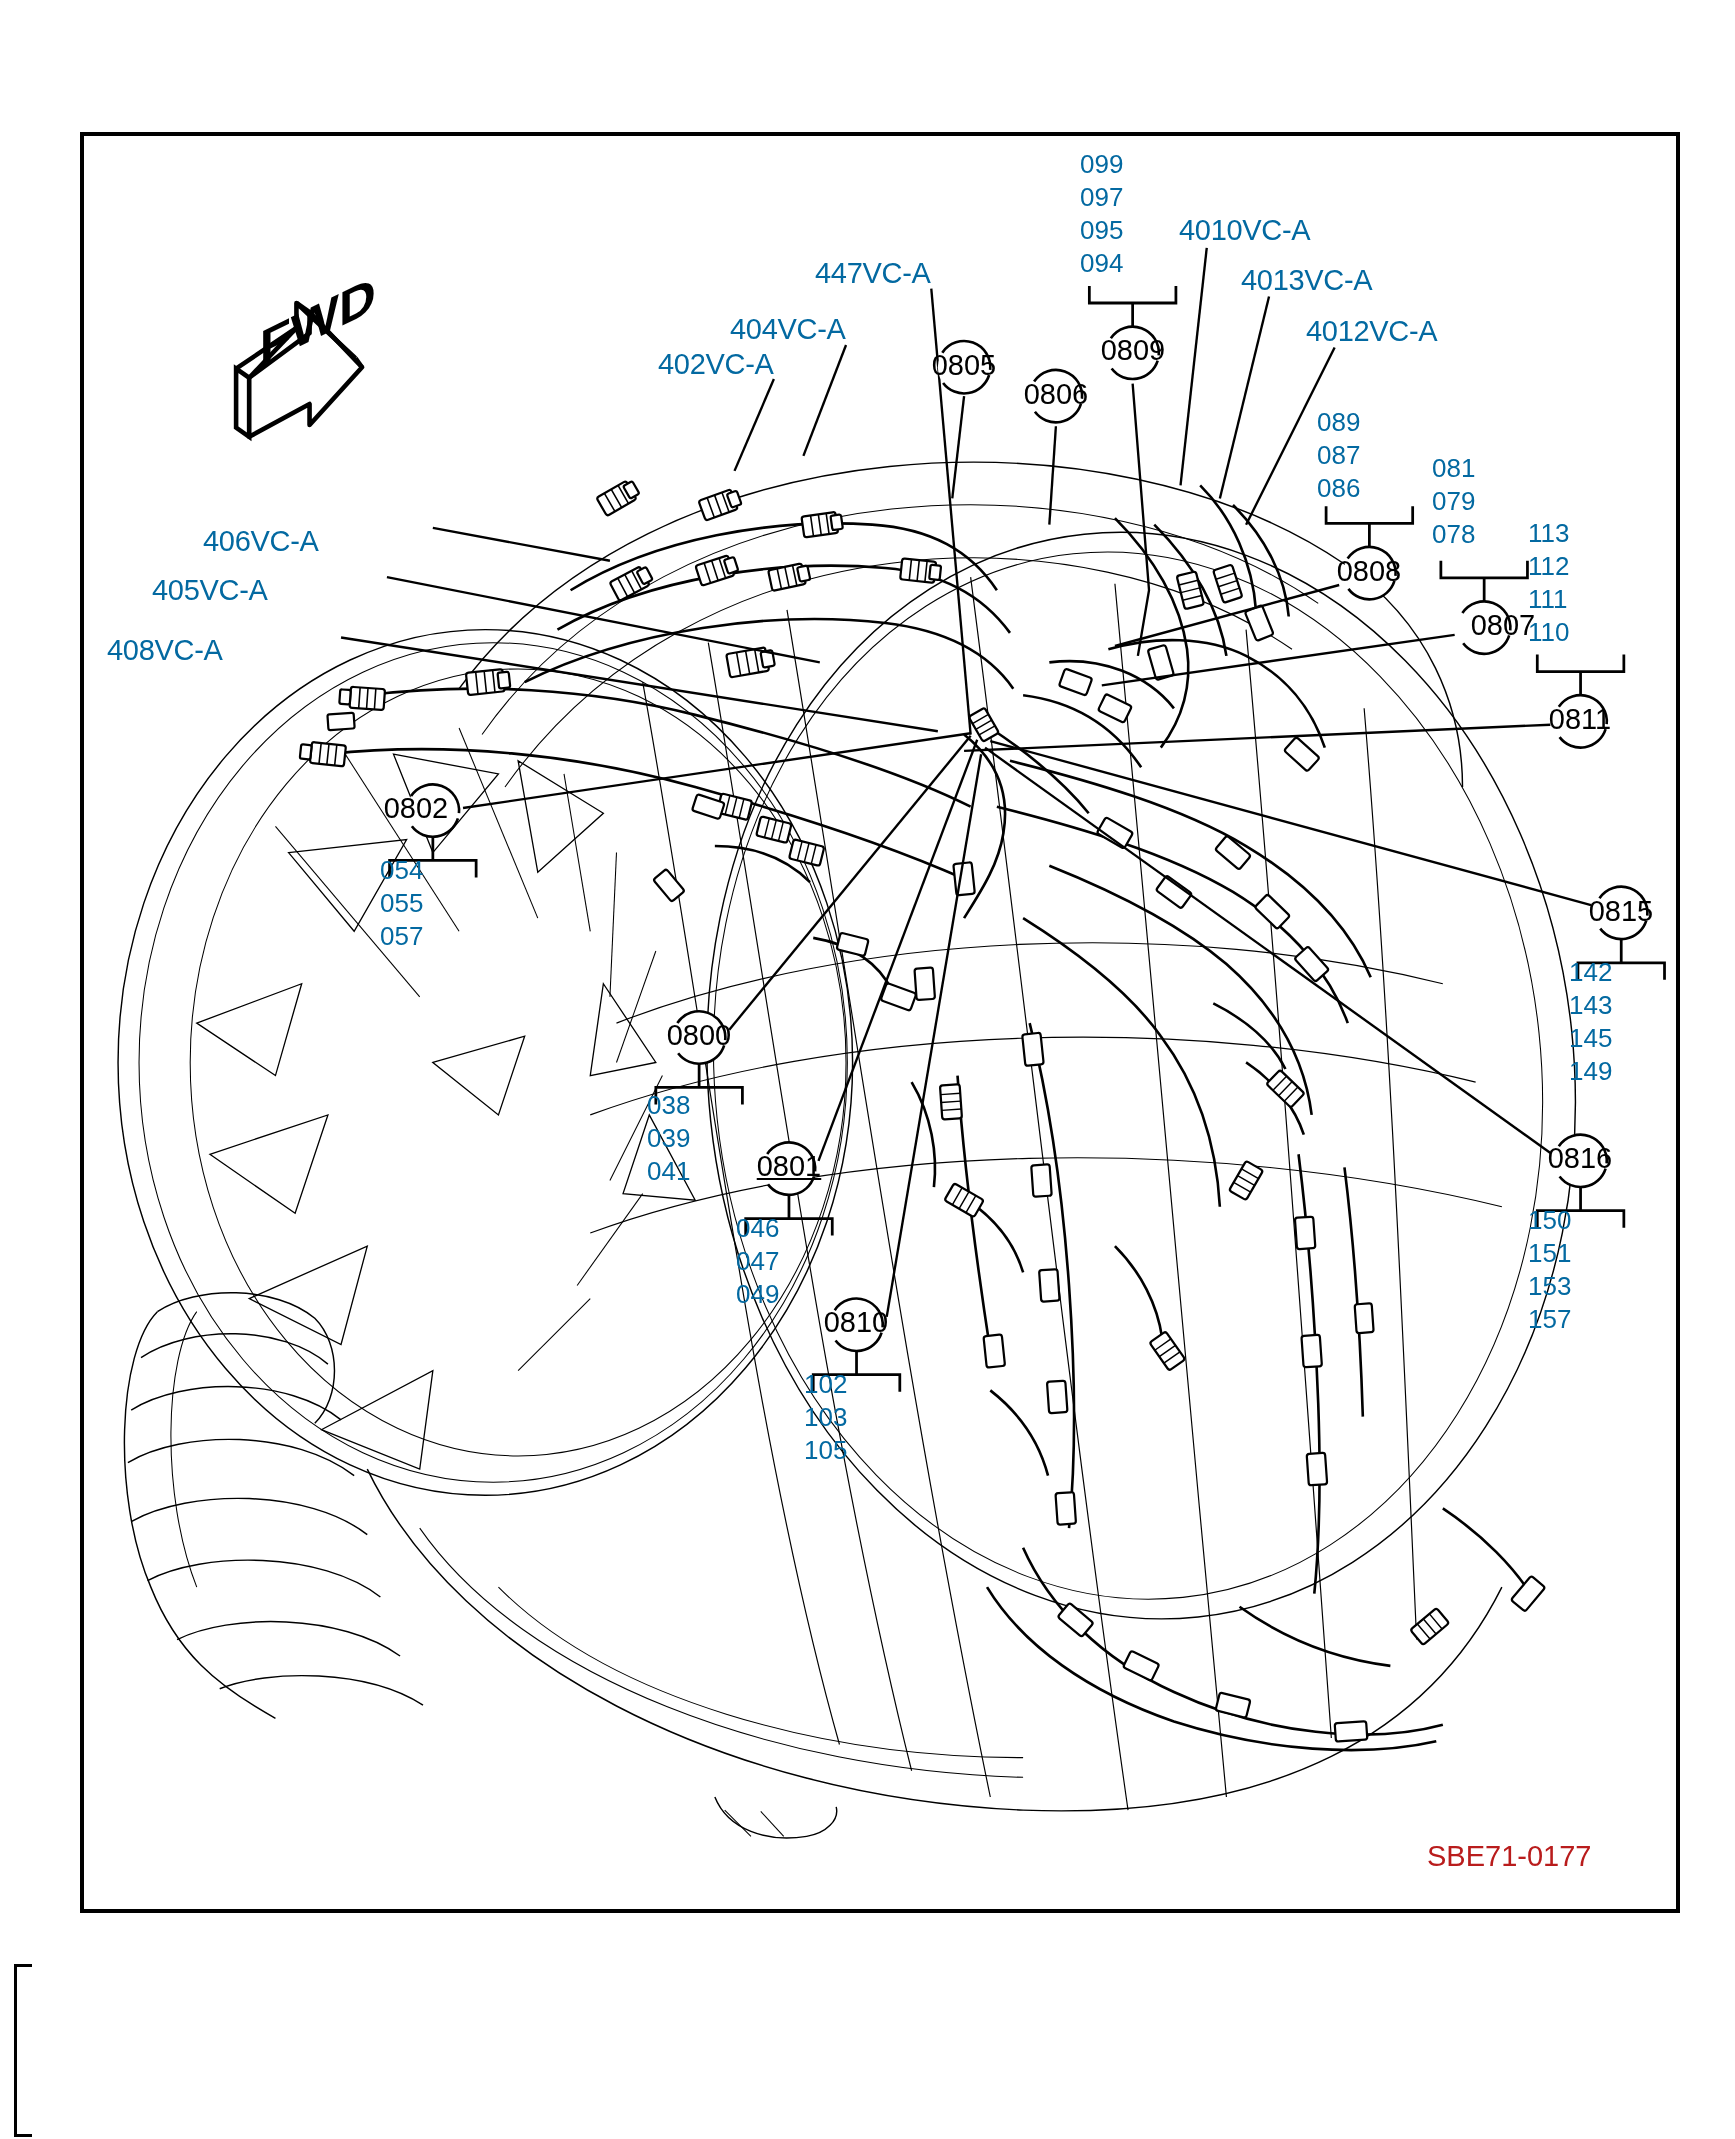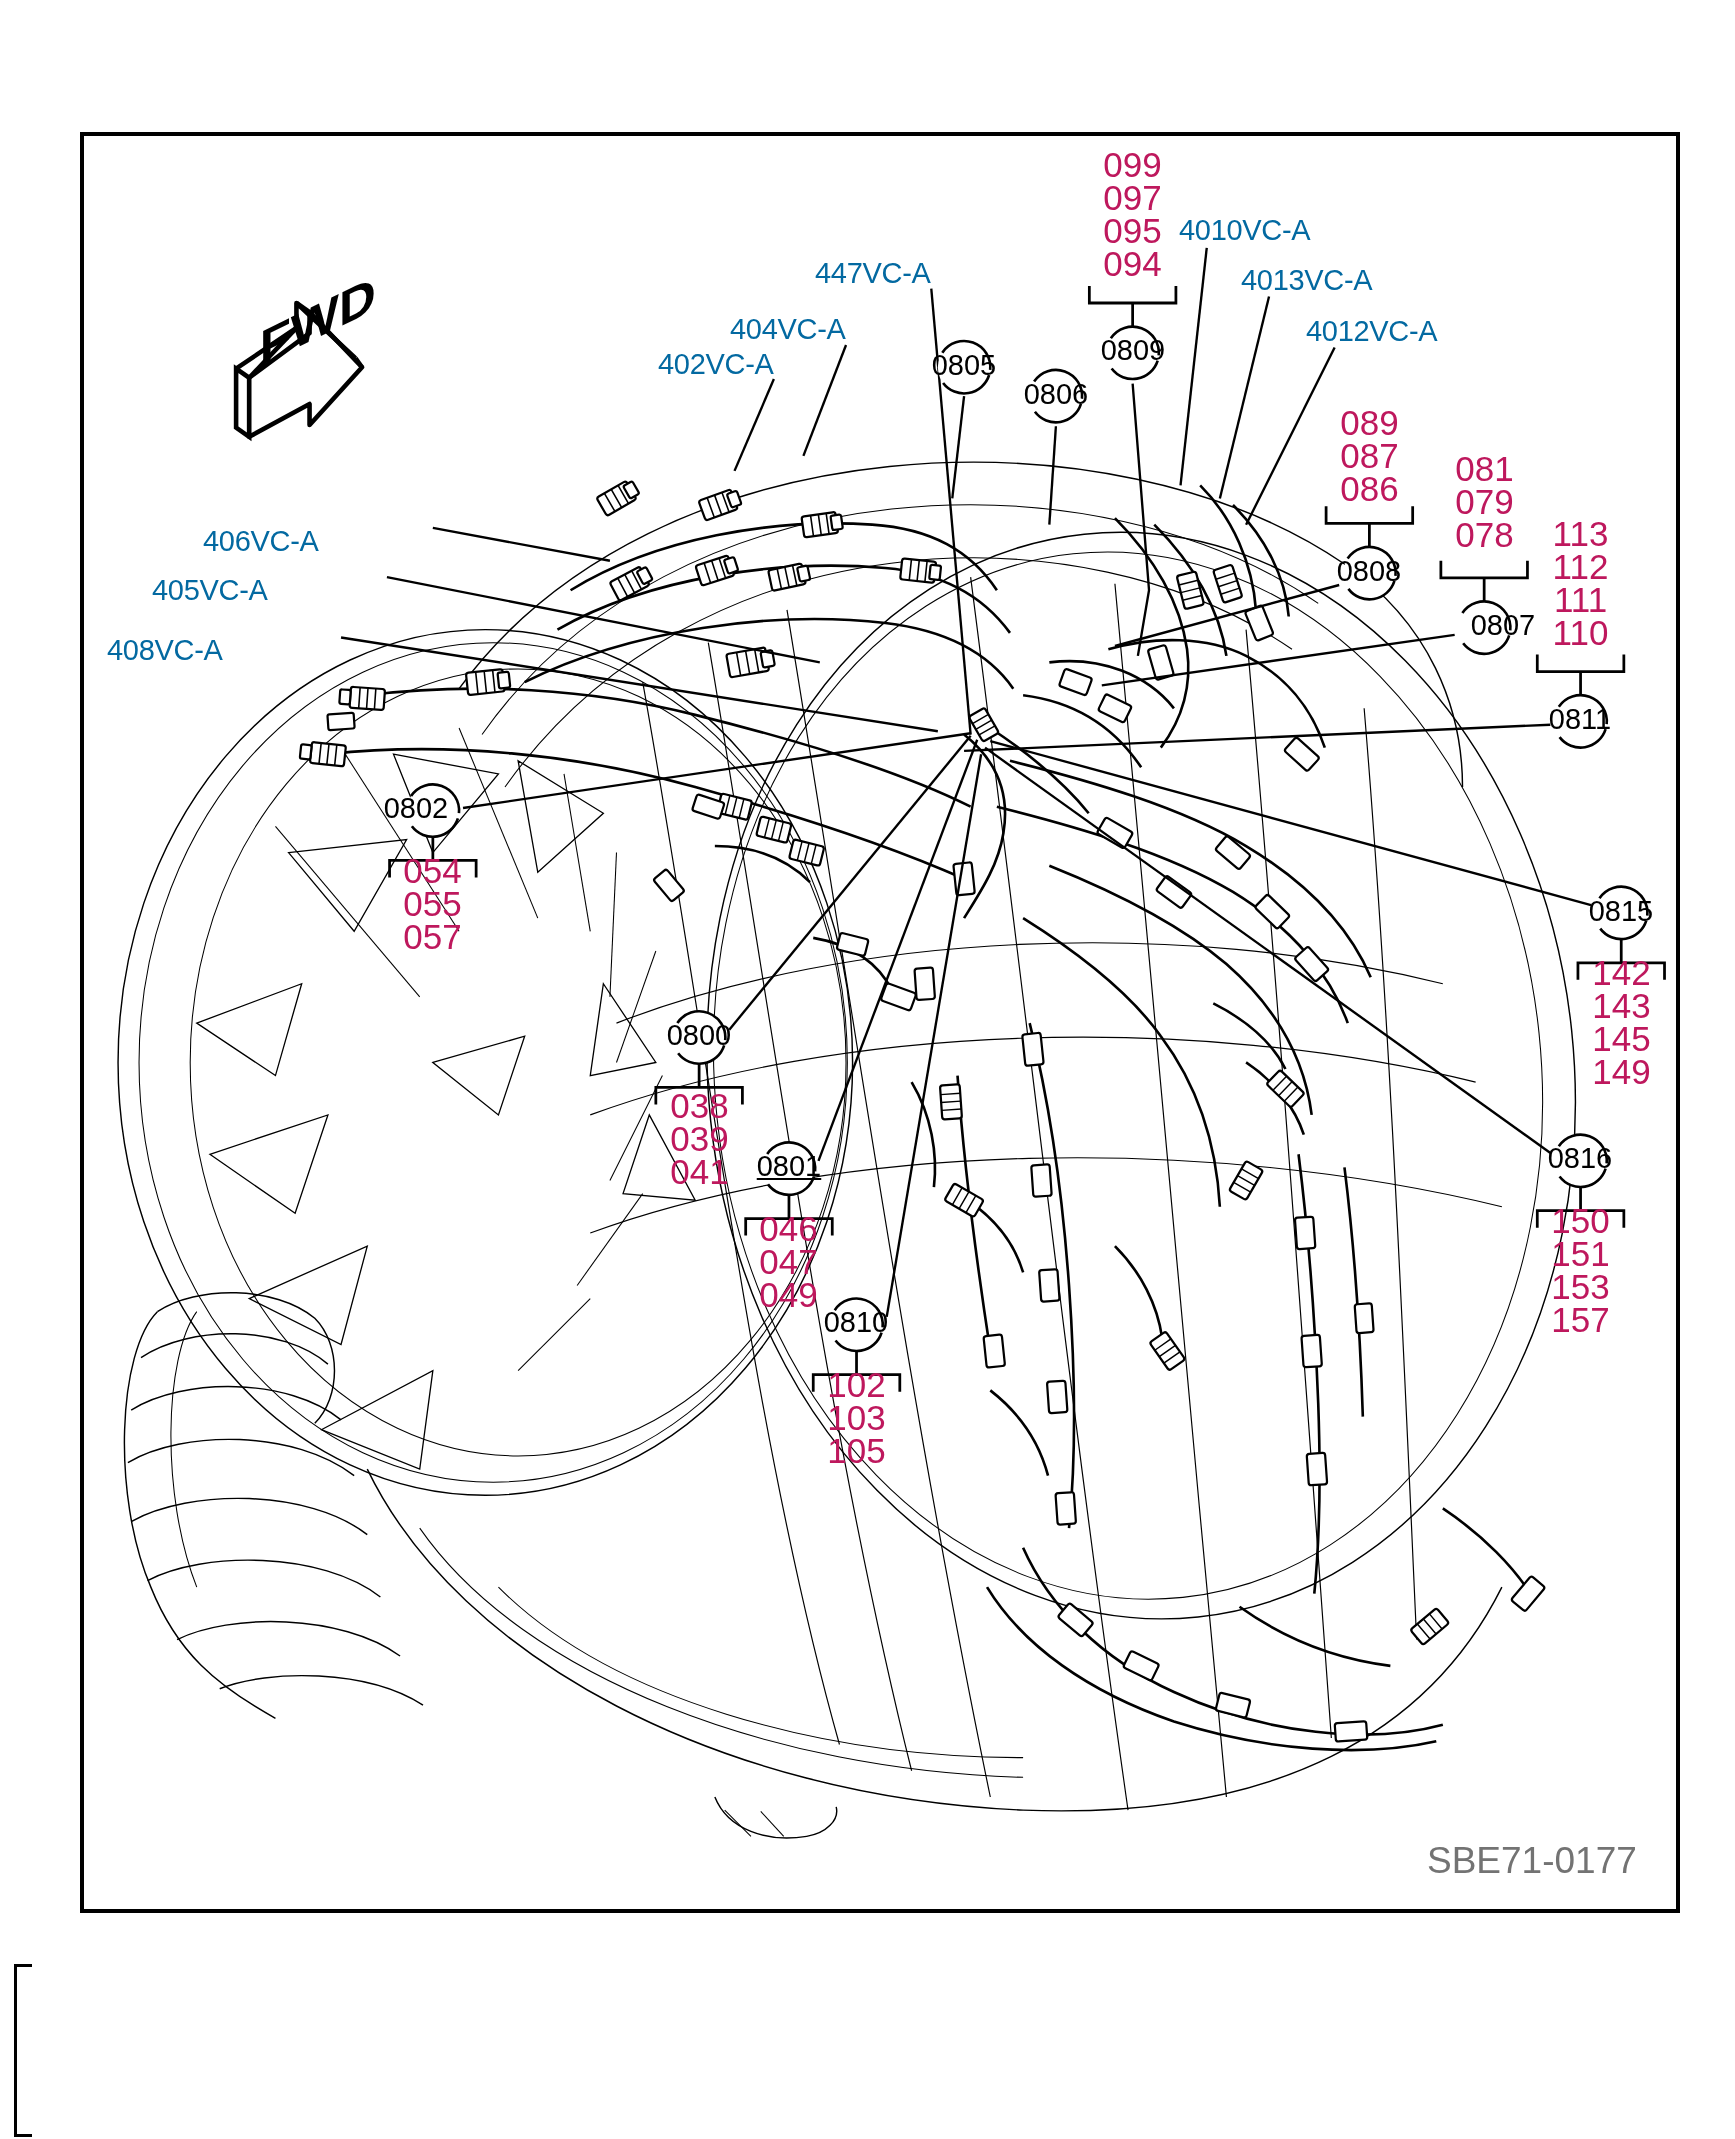--- a/index.html
+++ b/index.html
@@ -6,26 +6,26 @@
   html,body{margin:0;padding:0;background:#fff;}
   body{font-family:"Liberation Sans",sans-serif;}
   #page{position:relative;width:1736px;height:2140px;background:#fff;overflow:hidden;}
   #frame{position:absolute;left:80px;top:132px;width:1600px;height:1781px;
          border:4.6px solid #000;box-sizing:border-box;}
   #canvas{position:absolute;left:0;top:0;width:1736px;height:2140px;}
   .lbl{position:absolute;font-size:29px;color:#0369a1;white-space:nowrap;
        font-family:"Liberation Sans",sans-serif;letter-spacing:-0.3px;}
   .bubble{position:absolute;font-size:29px;color:#000;white-space:nowrap;
           font-family:"Liberation Sans",sans-serif;text-align:center;}
-  .docref{position:absolute;font-size:37px;color:#737373;white-space:nowrap;
+  .docref{position:absolute;font-size:29px;color:#b91c1c;white-space:nowrap;
           font-family:"Liberation Sans",sans-serif;}
   #sidebracket{position:absolute;left:14.4px;top:1964px;width:14.4px;height:167px;
                border-left:3.9px solid #000;border-top:3.9px solid #000;border-bottom:3.9px solid #000;}
-  .stacknums{position:absolute;font-size:35px;line-height:33px;text-align:center;
-             font-family:"Liberation Sans",sans-serif;color:#be185d;}
+  .stacknums{position:absolute;font-size:26px;line-height:33px;text-align:left;
+             font-family:"Liberation Sans",sans-serif;color:#0369a1;}
 </style>
 </head>
 <body>
 
 <div id="page">
 
   <div id="frame"></div>
 
   <svg id="canvas" viewBox="0 0 2647 3263">
     <defs>

